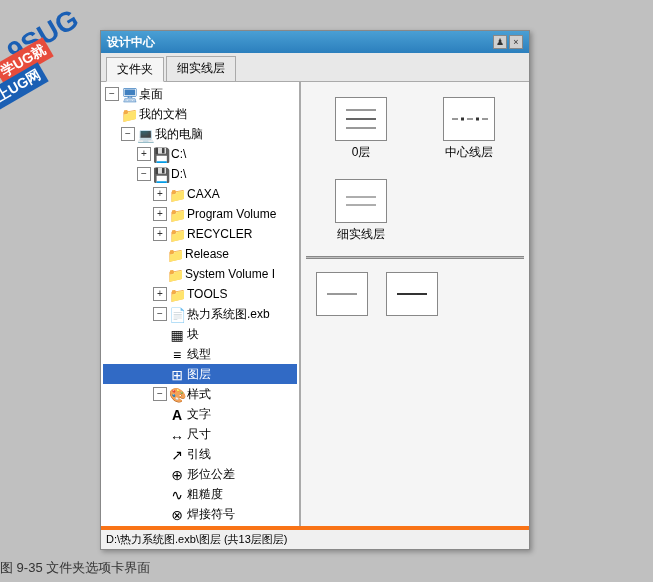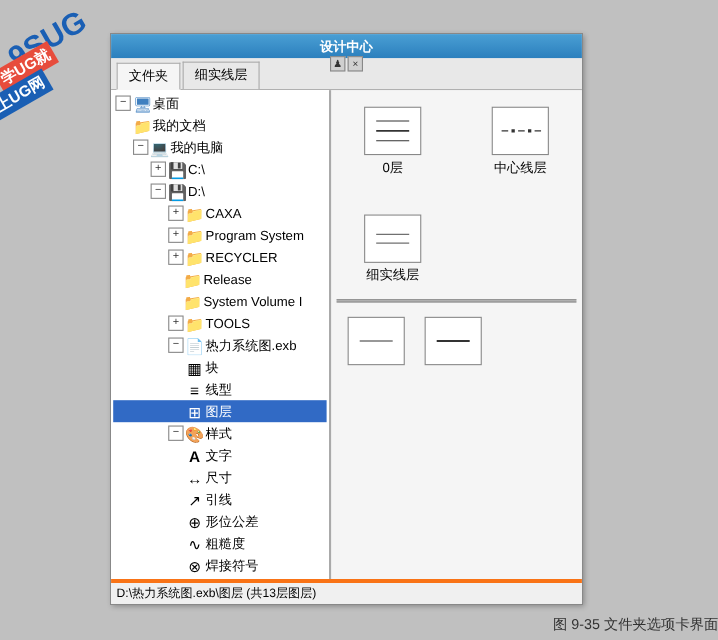--- a/index.html
+++ b/index.html
@@ -69,21 +69,20 @@
 
     
     .title-bar {
       background: linear-gradient(to bottom, #4a9fd4, #2b7fbd);
       color: white;
       padding: 3px 6px;
       display: flex;
       justify-content: space-between;
       align-items: center;
       height: 22px;
-      flex-direction: column;
     }
     .title-bar-text {
       font-size: 12px;
       font-weight: bold;
     }
     .title-bar-controls {
       display: flex;
       gap: 2px;
     }
     .title-btn {
@@ -215,21 +214,21 @@
     .right-panel {
       flex: 1;
       background: #f5f5f5;
       overflow-y: auto;
       padding: 5px;
     }
 
     .layer-grid {
       display: grid;
       grid-template-columns: 1fr 1fr;
-      gap: 24px;
+      gap: 8px;
       padding: 5px;
     }
 
     .layer-item {
       display: flex;
       flex-direction: column;
       align-items: center;
       padding: 5px;
       cursor: pointer;
     }
@@ -250,21 +249,21 @@
       font-size: 12px;
       text-align: center;
     }
 
     
     .caption {
       position: absolute;
       bottom: 5px;
       left: 0;
       width: 653px;
-      text-align: right;
+      text-align: left;
       font-size: 13px;
       color: #333;
     }
 
     
     .right-divider {
       height: 3px;
       background: #c0c0c0;
       border-top: 1px solid #888;
       border-bottom: 1px solid #888;
@@ -343,21 +342,21 @@
           <span class="tree-icon icon-folder">📁</span>
           <span class="tree-label">CAXA</span>
         </div>
 
         <div class="tree-item">
           <span class="tree-indent"></span>
           <span class="tree-indent"></span>
           <span class="tree-indent"></span>
           <span class="tree-expand">+</span>
           <span class="tree-icon icon-folder">📁</span>
-          <span class="tree-label">Program System</span>
+          <span class="tree-label">Program Volume</span>
         </div>
 
         <div class="tree-item">
           <span class="tree-indent"></span>
           <span class="tree-indent"></span>
           <span class="tree-indent"></span>
           <span class="tree-expand">+</span>
           <span class="tree-icon icon-folder">📁</span>
           <span class="tree-label">RECYCLER</span>
         </div>

